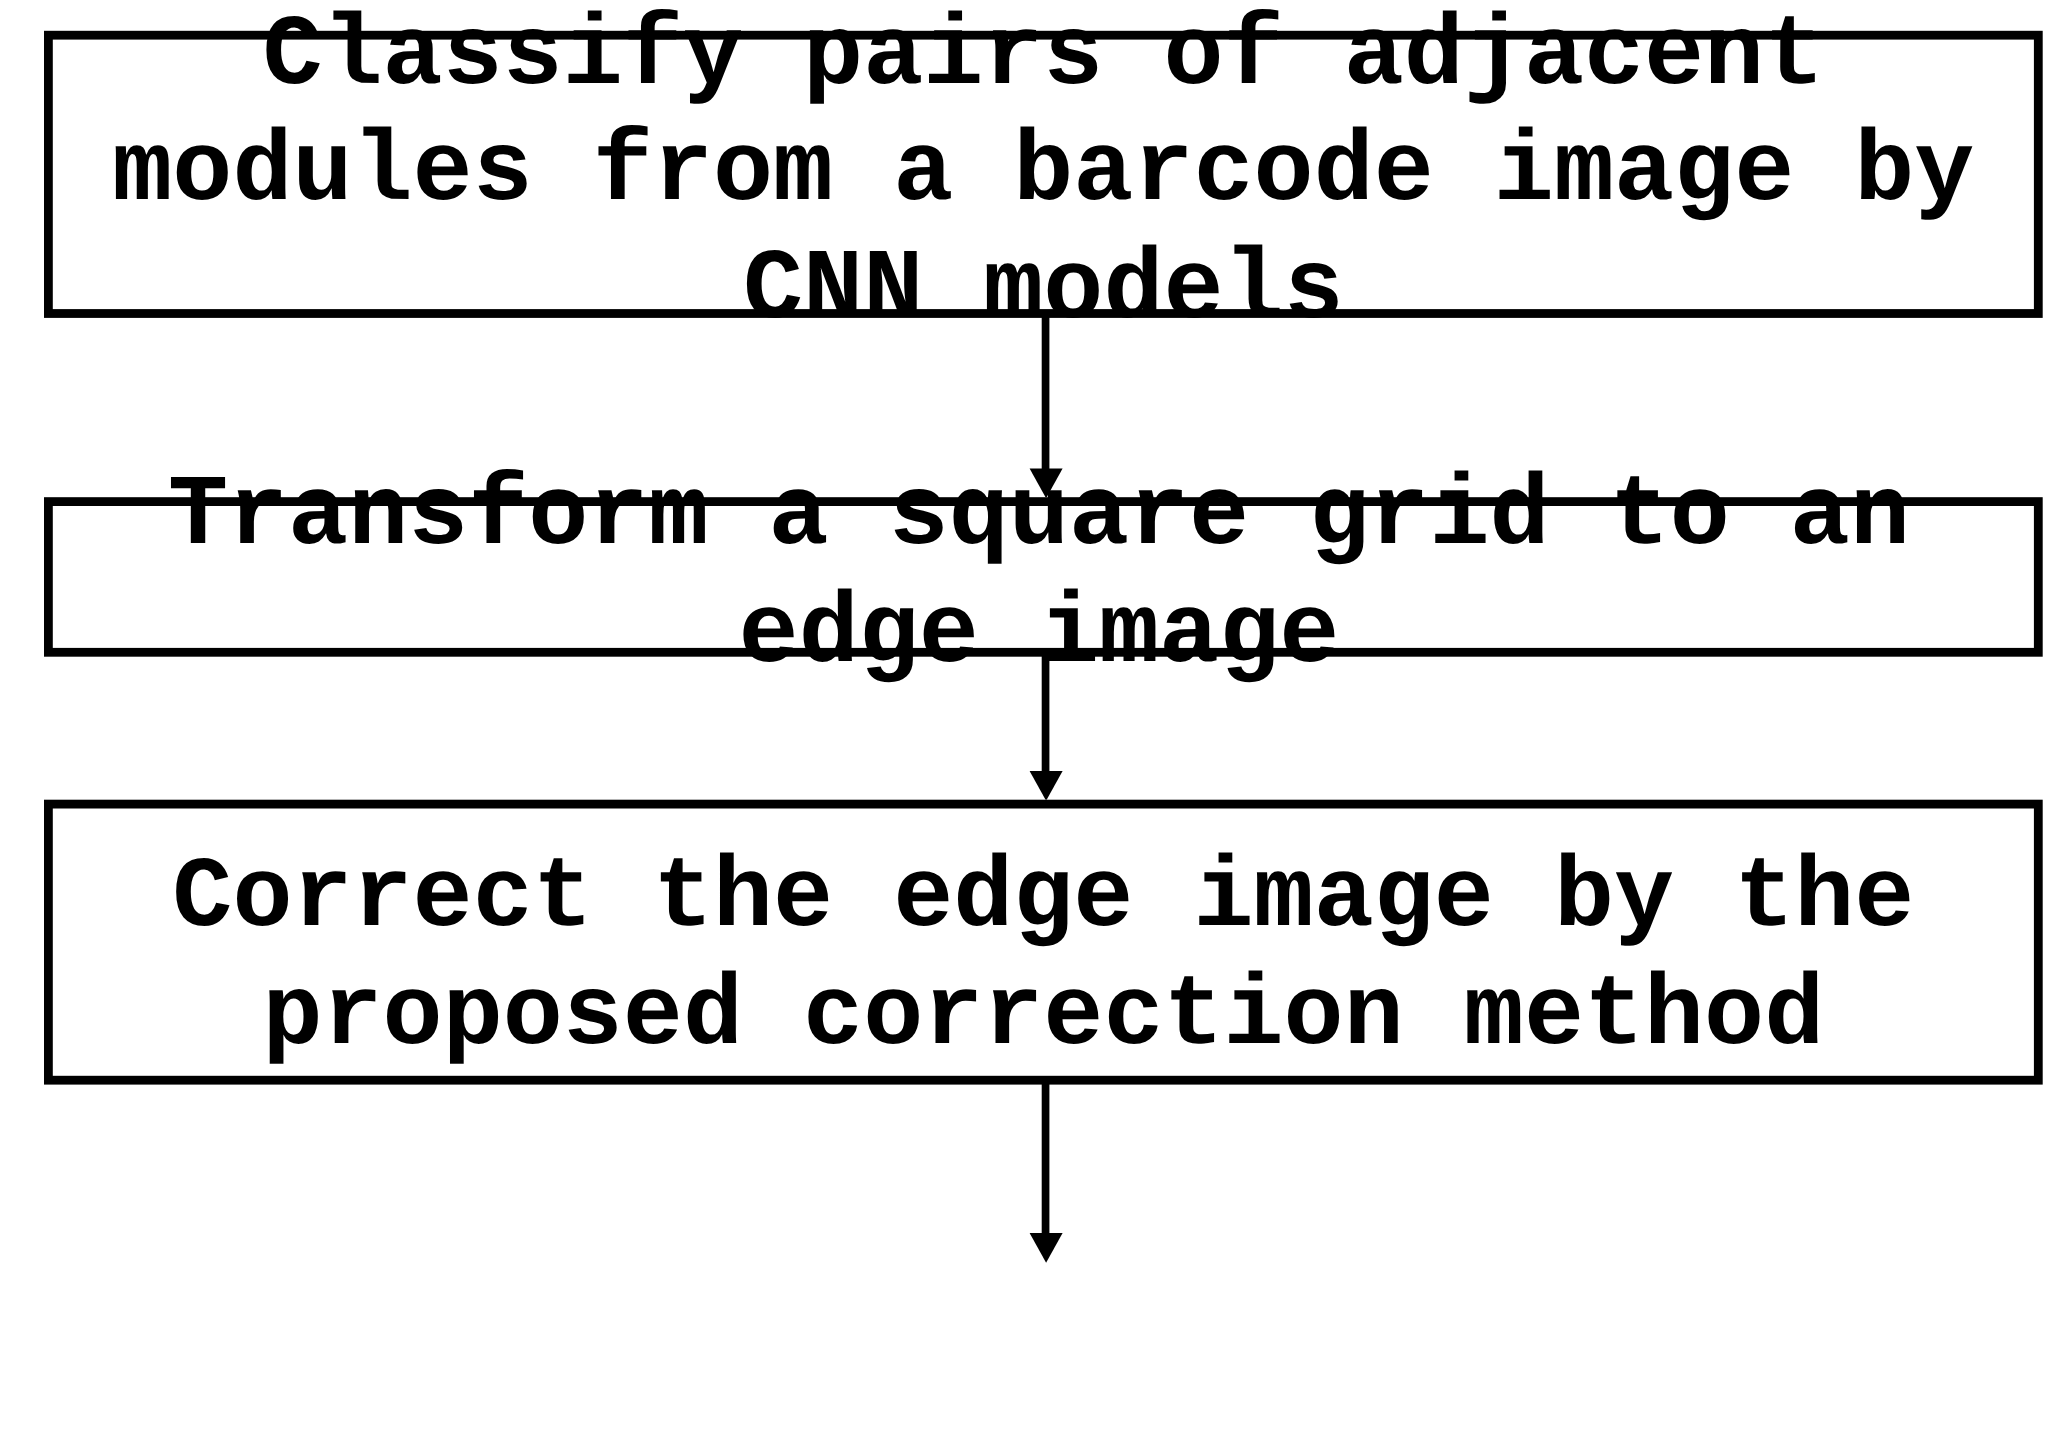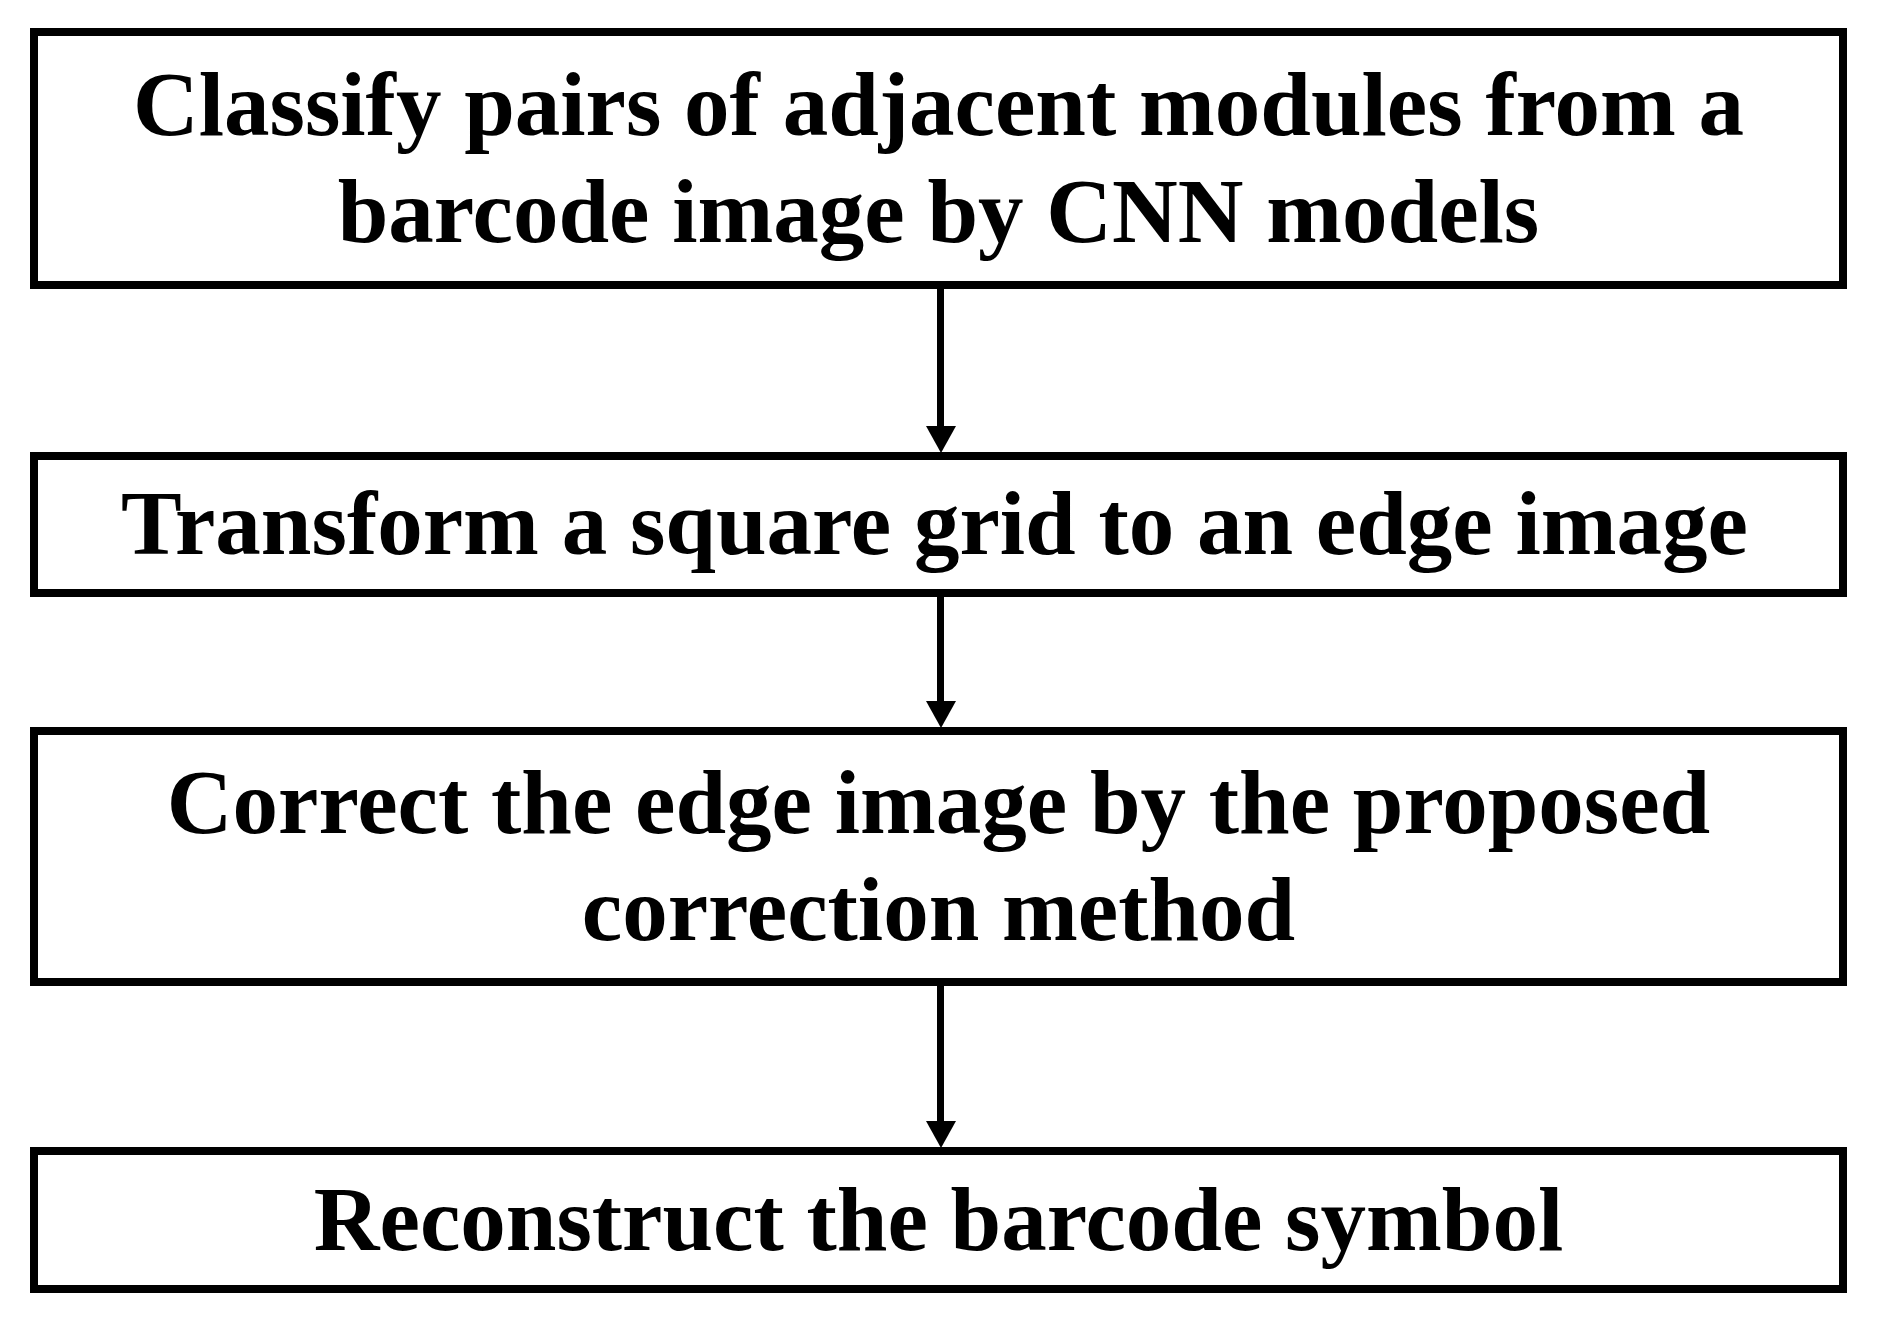--- a/index.html
+++ b/index.html
@@ -13,24 +13,25 @@
     background: var(--paper);
   }
   body {
     width: 1884px;
     height: 1323px;
     position: relative;
     font-family: "Liberation Serif", "DejaVu Serif", serif;
   }
   .canvas {
     position: absolute;
-    left: 0; top: 0;
+    left: 10px; top: 0;
     width: 1488px;
     height: 1323px;
     background: var(--paper);
+    font-family: Liberation Mono, monospace;
   }
   .flow-box {
     position: absolute;
     left: 30px;
     width: 1817px;
     border: 8px solid var(--ink);
     background: var(--paper);
     display: flex;
     align-items: center;
     justify-content: center;
@@ -39,21 +40,21 @@
   }
   .flow-box .label {
     font-weight: bold;
     color: var(--ink);
     font-size: 91px;
     line-height: 1.17;
     letter-spacing: 0px;
   }
   #box-1 { top: 28px;   height: 261px; }
   #box-2 { top: 452px;  height: 145px; padding-left: 20px; }
-  #box-3 { top: 727px;  height: 259px; }
+  #box-3 { top: 727px;  height: 259px; align-items: flex-end; }
   #box-4 { top: 1147px; height: 146px; }
 
   .arrow {
     position: absolute;
     left: 925px;   
     width: 32px;
   }
   .arrow .shaft {
     position: absolute;
     left: 12px;    
@@ -103,17 +104,14 @@
 
   <div class="flow-box" id="box-3">
     <span class="label">Correct the edge image by the proposed correction method</span>
   </div>
 
   <div class="arrow" id="arrow-3">
     <div class="shaft"></div>
     <div class="head"></div>
   </div>
 
-  <div class="flow-box" id="box-4">
-    <span class="label">Reconstruct the barcode symbol</span>
-  </div>
 
 </div>
 
 </body></html>

